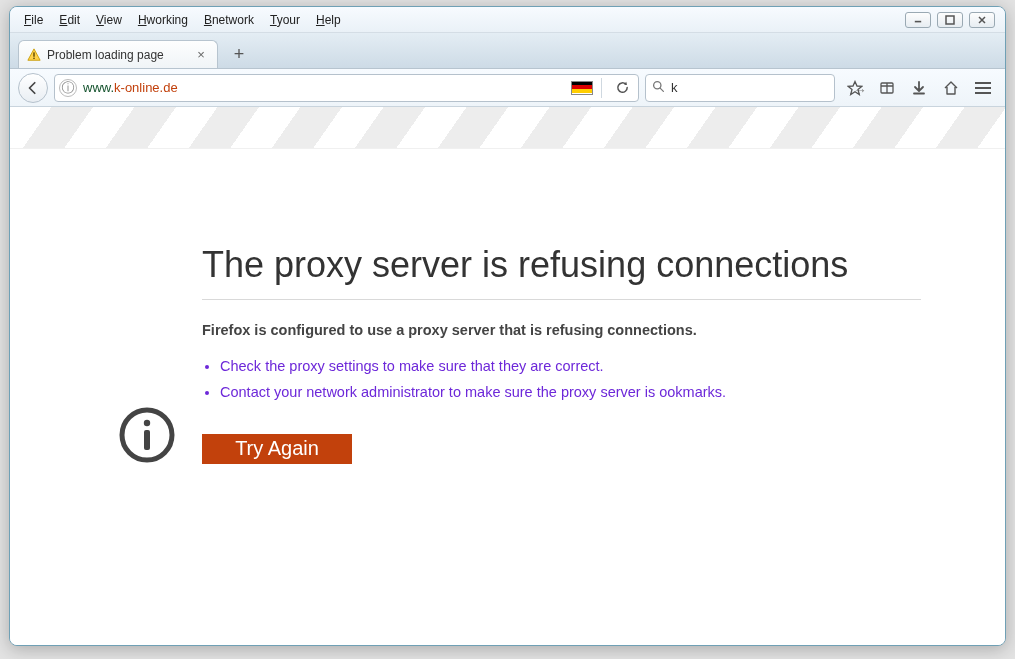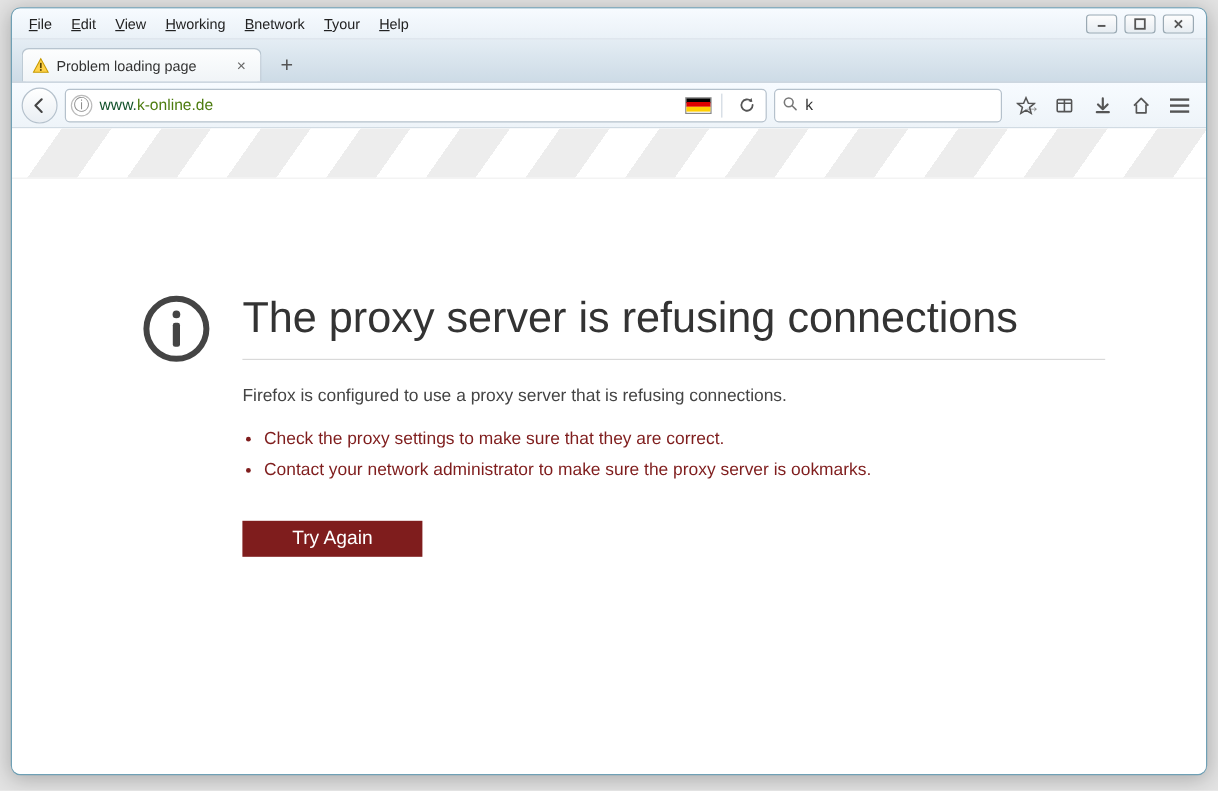--- a/index.html
+++ b/index.html
@@ -101,21 +101,21 @@
   }
   .urlbar .identity {
     width:18px;height:18px;border-radius:50%;
     display:flex;align-items:center;justify-content:center;
     color:#8a8a8a;font-size:13px;border:1px solid #bbb;
   }
   .urlbar .url-text {
     flex:1; font-size:13px; color:#555; border:none; outline:none; background:transparent;
   }
   .url-prefix { color:#14532d; }
-  .url-main { color:#4d7c0f; }
+  .url-main { color:#c2410c; }
   .flag {
     width:22px;height:14px;display:inline-block;position:relative;border:1px solid #888;
   }
   .flag .stripe{position:absolute;left:0;right:0;height:33.34%;}
   .flag .s1{top:0;background:#000;}
   .flag .s2{top:33.33%;background:#dd0000;}
   .flag .s3{top:66.66%;background:#ffce00;}
   .vsep{width:1px;height:20px;background:#cfd8e0;margin:0 2px;}
   .reload {
     width:24px;height:24px;display:flex;align-items:center;justify-content:center;cursor:pointer;color:#555;
@@ -139,39 +139,39 @@
   .content {
     flex:1; background:#fff; overflow:auto; position:relative;
   }
   .hazard {
     height:42px;
     background: repeating-linear-gradient(125deg,#ffffff 0 34px,#ededed 34px 68px);
     border-bottom:1px solid #f0f0f0;
   }
   .error-wrap{
     padding: 96px 84px 0 108px;
-    display:flex; gap:26px; align-items:flex-start;
+    display:flex; gap:26px; align-items:flex-end;
     color:#333;
   }
   .info-circle{
     width:58px;height:58px;flex:0 0 58px;
   }
   .error-body{flex:1;max-width:720px;}
   .error-title{
     font-size:36px; font-weight:300; color:#333;
     padding-bottom:14px;line-height:1.1;
   }
   .divider{height:1px;background:#d9d9d9;margin-bottom:22px;}
-  .error-desc{font-size:14.5px;color:#444;margin-bottom:20px;}
-  .error-list{list-style:disc;padding-left:18px;font-size:14.5px;color:#7f1d1d;}
+  .error-desc{font-size:14.5px;color:#444;margin-bottom:20px;font-weight:bold;}
+  .error-list{list-style:disc;padding-left:18px;font-size:14.5px;color:#6d28d9;}
   .error-list li{margin-bottom:10px;}
   .try-btn{
     margin-top:34px;width:150px;height:30px;
-    background:#7f1d1d;color:#fff;border:none;
-    font-size:16px;cursor:pointer;
+    background:#c2410c;color:#fff;border:none;
+    font-size:20px;cursor:pointer;
     display:flex;align-items:center;justify-content:center;
   }
 </style>
 </head>
 <body>
 
 <div class="window">
 
   <div class="menubar">
     <div class="menu-item"><u>F</u><span>ile</span></div>

